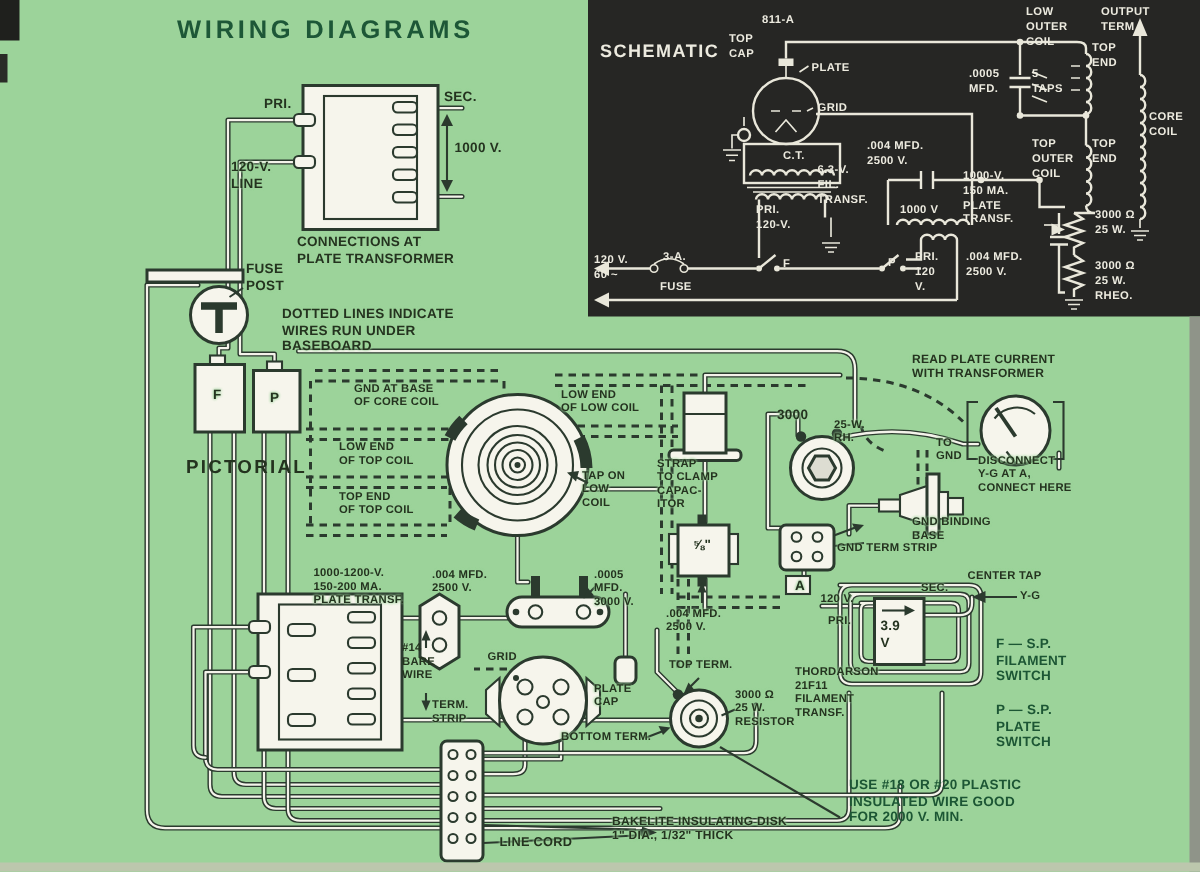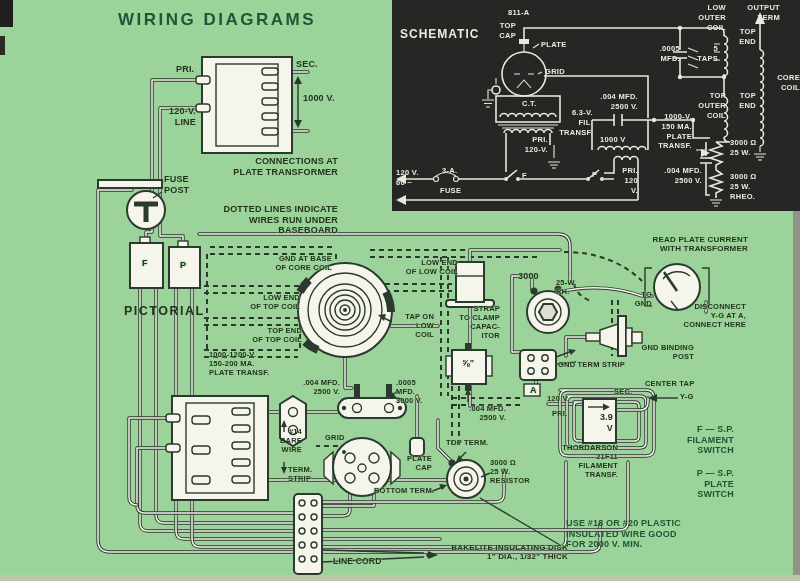--- a/index.html
+++ b/index.html
@@ -3,21 +3,21 @@
 <meta charset="utf-8">
 <style>
   *{margin:0;padding:0;box-sizing:border-box}
   html,body{width:800px;height:581px}
   body{position:relative;background:#9cd39a;overflow:hidden;font-family:"Liberation Sans",sans-serif}
   svg{position:absolute;left:0;top:0}
   .L{position:absolute;font-weight:bold;white-space:pre-line;line-height:1.18;letter-spacing:.2px;z-index:5}
   .pk{font-size:7.5px;color:#24331f;text-shadow:0 0 2px #9cd39a,0 0 2px #9cd39a}
   .pm{font-size:9px;color:#24331f;text-shadow:0 0 2px #9cd39a,0 0 2px #9cd39a}
   .gg{color:#1c5634;text-shadow:none}
-  .ctr{text-align:right}
+  .ctr{text-align:left}
   #title{left:118px;top:10px;font-size:17px;letter-spacing:2.5px;color:#1d5737;text-shadow:none}
   #panel{position:absolute;left:392px;top:0;width:408px;height:211px;background:#262624;z-index:2}
   .sl{font-size:7.5px;color:#eceadf;letter-spacing:.3px;line-height:1.3}
   #schH{font-size:12px;letter-spacing:1px}
   #picH{font-size:12.5px;letter-spacing:1.5px;color:#24331f}
   .dw{stroke:#2b3a2e;stroke-width:3.4;fill:none;stroke-linejoin:round;stroke-linecap:round}
   .dwc{stroke:#f4f3ea;stroke-width:1.5;fill:none;stroke-linejoin:round;stroke-linecap:round}
   .da{stroke:#2b3a2e;stroke-width:2;fill:none;stroke-dasharray:5 4}
   .th{stroke:#2b3a2e;stroke-width:1.4;fill:none}
   .hd{fill:#2b3a2e;stroke:none}
@@ -468,21 +468,21 @@
 OF CORE COIL</div>
 <div class="L pk ctr" style="left:226px;top:294px;width:74px">LOW END
 OF TOP COIL</div>
 <div class="L pk ctr" style="left:226px;top:327px;width:76px">TOP END
 OF TOP COIL</div>
 <div class="L pk ctr" style="left:374px;top:259px;width:84px">LOW END
 OF LOW COIL</div>
 <div class="L pk ctr" style="left:388px;top:313px;width:46px">TAP ON
 LOW
 COIL</div>
-<div class="L pk" style="left:209px;top:351px">1000-1200-V.
+<div class="L pk" style="left:209px;top:378px">1000-1200-V.
 150-200 MA.
 PLATE TRANSF.</div>
 <div class="L pk ctr" style="left:288px;top:379px;width:52px">.004 MFD.
 2500 V.</div>
 <div class="L pk" style="left:396px;top:379px">.0005
 MFD.
 3000 V.</div>
 <div class="L pk ctr" style="left:438px;top:305px;width:62px">STRAP
 TO CLAMP
 CAPAC-
@@ -494,21 +494,21 @@
 <div class="L pk" style="left:556px;top:279px">25-W.
 RH.</div>
 <div class="L pk ctr" style="left:608px;top:235px;width:140px;font-size:8px">READ PLATE CURRENT
 WITH TRANSFORMER</div>
 <div class="L pk ctr" style="left:624px;top:291px;width:28px">TO
 GND</div>
 <div class="L pk ctr" style="left:652px;top:303px;width:94px">DISCONNECT
 Y-G AT A,
 CONNECT HERE</div>
 <div class="L pk ctr" style="left:608px;top:344px;width:86px">GND BINDING
-POST</div>
+BASE</div>
 <div class="L pk" style="left:558px;top:361px">GND TERM STRIP</div>
 <div class="L pk" style="left:530px;top:385px;font-size:9px">A</div>
 <div class="L pk" style="left:645px;top:380px">CENTER TAP</div>
 <div class="L pk" style="left:680px;top:393px">Y-G</div>
 <div class="L pk" style="left:614px;top:388px">SEC.</div>
 <div class="L pk" style="left:547px;top:395px">120 V.</div>
 <div class="L pk" style="left:552px;top:410px">PRI.</div>
 <div class="L pk ctr" style="left:587px;top:412px;width:26px;font-size:9px;text-shadow:none">3.9
 V</div>
 <div class="L pk ctr" style="left:530px;top:444px;width:88px">THORDARSON

